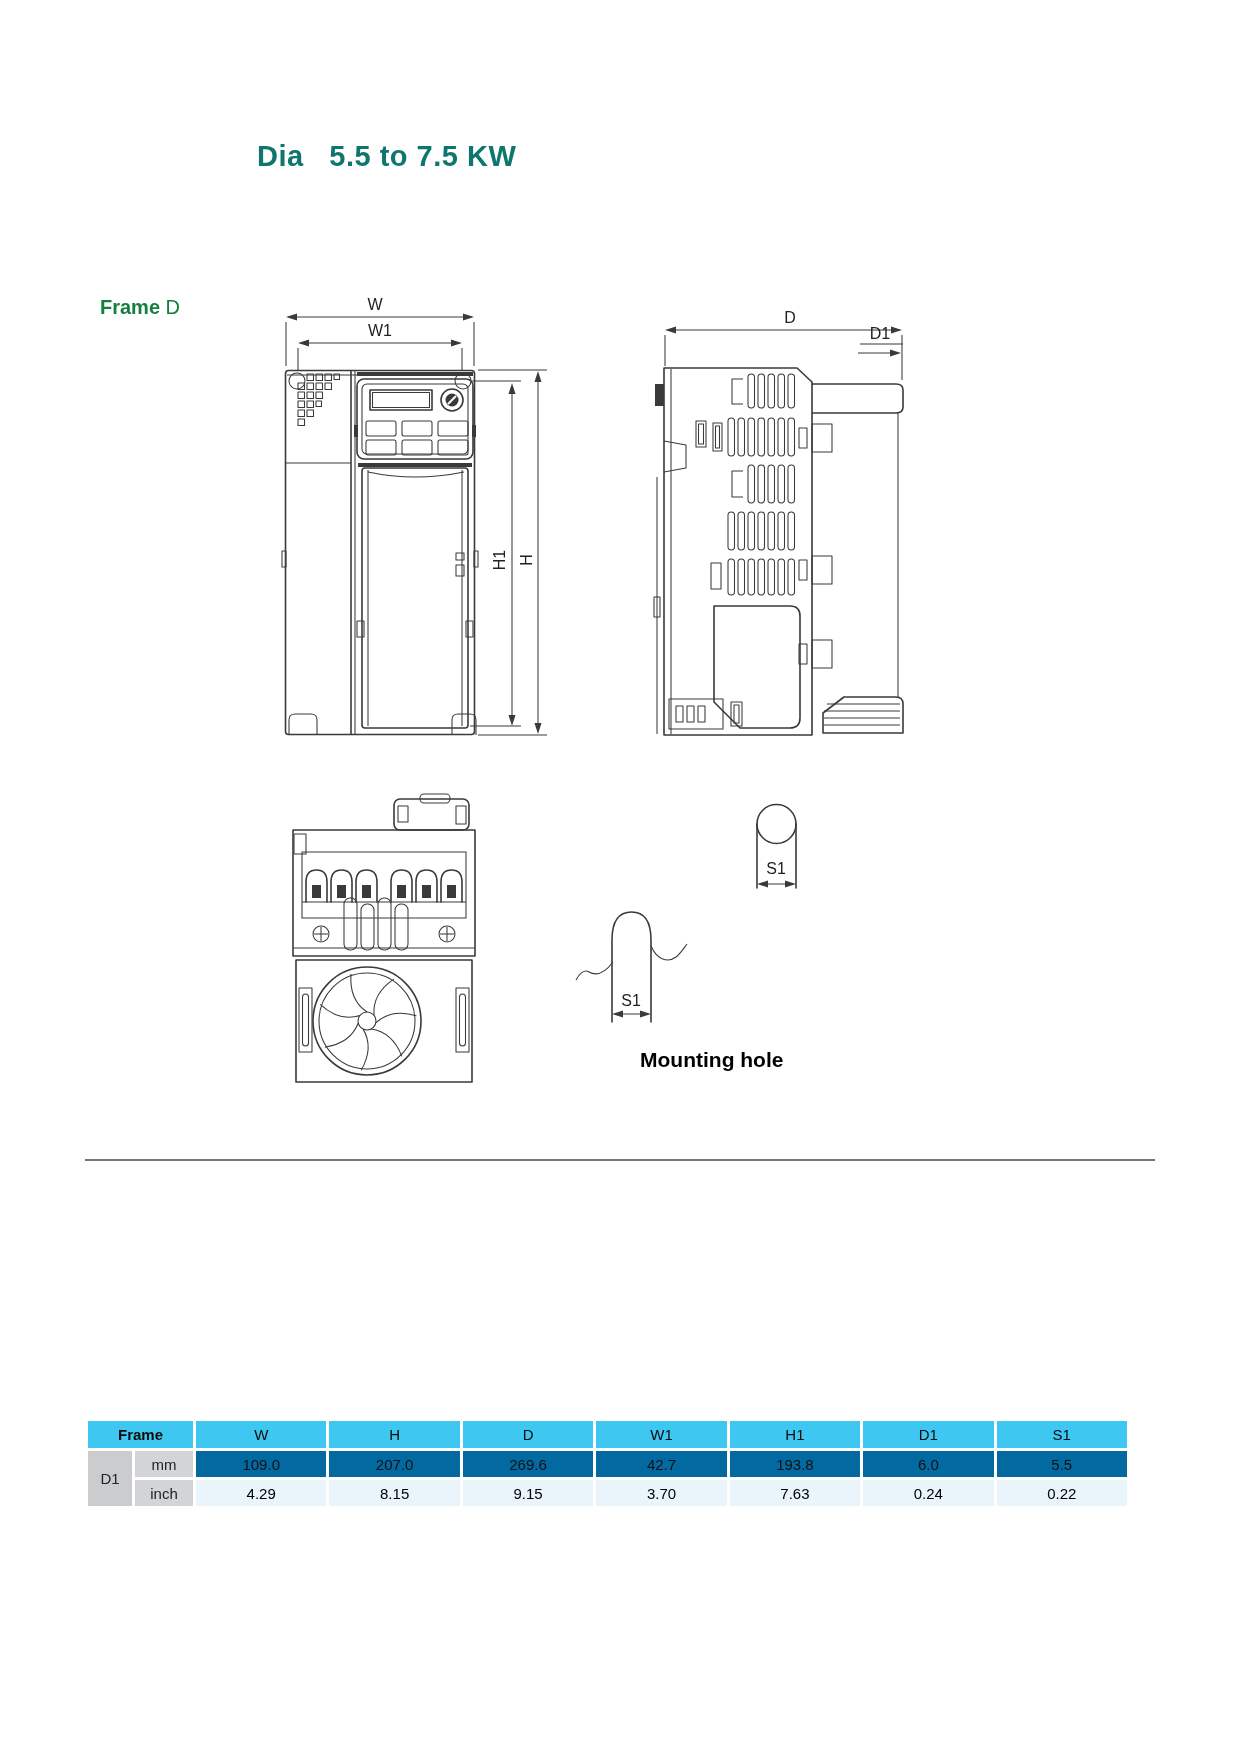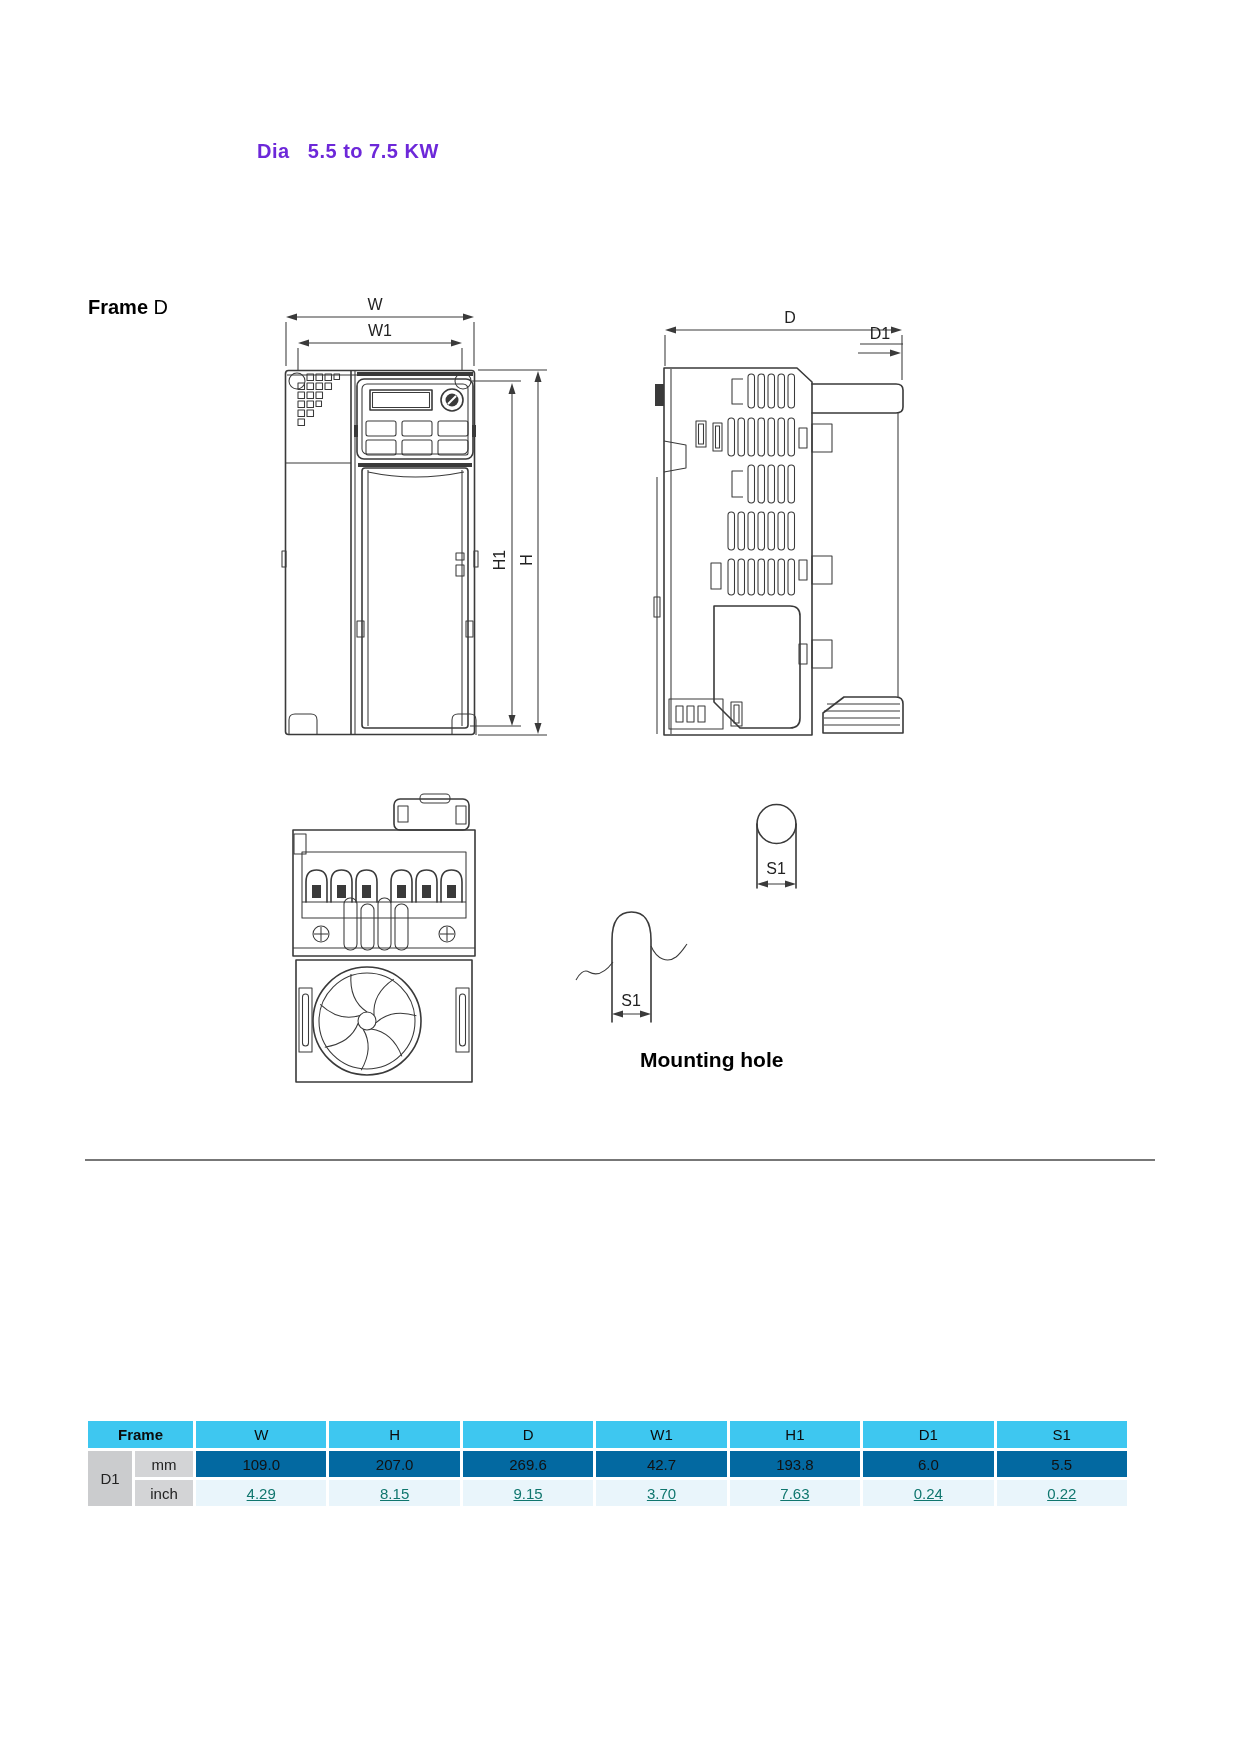--- a/index.html
+++ b/index.html
@@ -1,40 +1,40 @@
 <!DOCTYPE html>
 <html><head>
 <meta charset="utf-8">
 <style>
   html,body{margin:0;padding:0;background:#fff;}
   .page{position:relative;width:1241px;height:1754px;background:#ffffff;
         font-family:"Liberation Sans",sans-serif;color:#111;overflow:hidden;}
-  .title{position:absolute;left:257px;top:140px;font-size:20px;font-weight:bold;
-         white-space:pre;letter-spacing:.5px;color:#6d28d9;}
-  .frame-label{position:absolute;left:88px;top:296px;font-size:20px;color:#000000;}
+  .title{position:absolute;left:257px;top:140px;font-size:29px;font-weight:bold;
+         white-space:pre;letter-spacing:.5px;color:#0f766e;}
+  .frame-label{position:absolute;left:100px;top:296px;font-size:20px;color:#15803d;}
   .frame-label .b{font-weight:bold;}
   svg{position:absolute;left:0;top:0;}
   .s{stroke:#3a3a3a;stroke-width:1.6;fill:none;stroke-linejoin:round;stroke-linecap:round;}
   .sthin{stroke:#3a3a3a;stroke-width:1.05;fill:none;stroke-linejoin:round;}
   .dim{stroke:#3a3a3a;stroke-width:1.05;fill:none;}
   .arrow{fill:#3a3a3a;stroke:none;}
   .fillDark{fill:#3a3a3a;stroke:none;}
   text.dimlabel{fill:#222;font:16px "Liberation Sans",sans-serif;stroke:none;}
   text.mh{fill:#000;font:bold 21px "Liberation Sans",sans-serif;stroke:none;}
   
   .dim-table{position:absolute;left:85px;top:1418px;}
   table{border-collapse:separate;border-spacing:3px;width:1045px;table-layout:fixed;}
   th,td{text-align:center;vertical-align:middle;font-size:15px;padding:0;}
   th{height:27px;background:#3EC7F0;font-weight:normal;color:#0c0c0c;}
   th.frame{font-weight:bold;}
   td{height:26px;}
   td.rowlabel{background:#CBCCCE;color:#222;}
   td.unit{background:#D3D4D6;color:#222;margin-top:12px;}
   td.vmm{background:#0369a1;color:#111;}
-  td.vin{background:#E9F5FB;color:#0f766e;text-decoration:underline;}
+  td.vin{background:#E9F5FB;color:#000000;}
 </style>
 </head>
 <body>
 
 <div class="page">
 
   <div class="title">Dia   5.5 to 7.5 KW</div>
 
   <div class="frame-label"><span class="b">Frame</span> <span>D</span></div>
 

